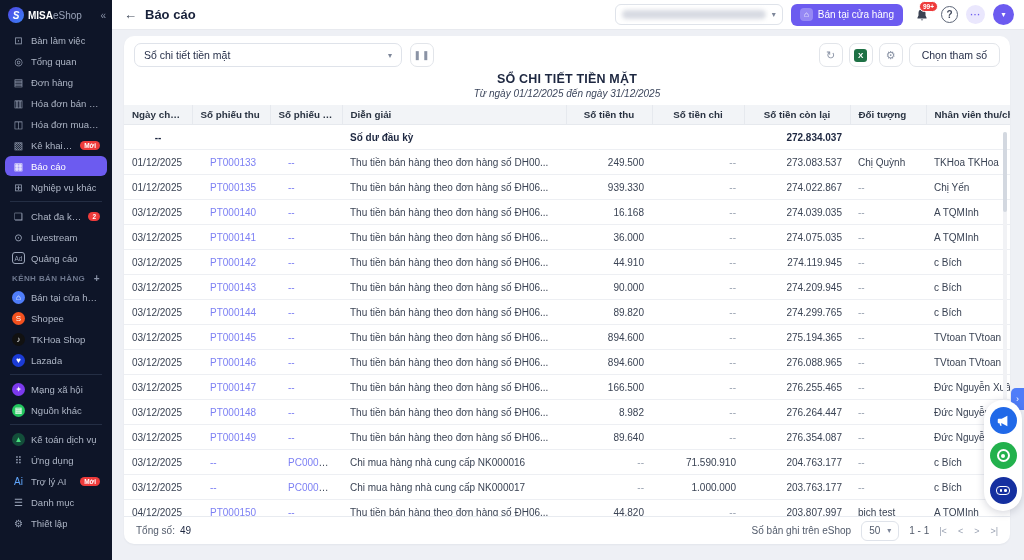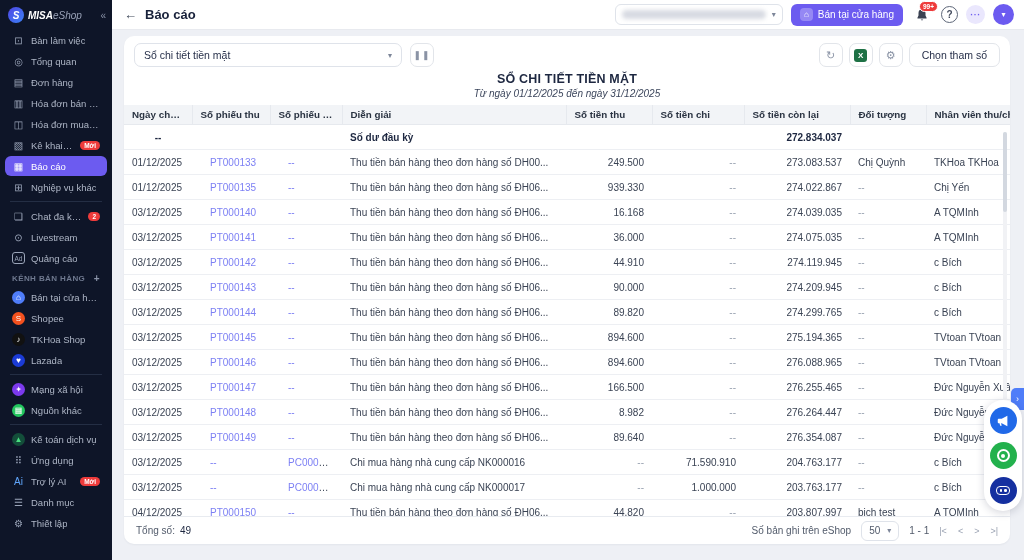--- a/index.html
+++ b/index.html
@@ -3,21 +3,21 @@
 <meta charset="utf-8">
 <style>
   * { margin:0; padding:0; box-sizing:border-box; }
   html,body { width:1024px; height:560px; overflow:hidden; font-family:"Liberation Sans", sans-serif; background:#eef0f5; }
   .app { display:flex; width:1024px; height:560px; }
 
   
   .sidebar { width:112px; height:560px; background:var(--sidebar-bg,#0e1528); color:#aeb6c6; flex-shrink:0; display:flex; flex-direction:column; overflow:hidden; }
   .logo-row { display:flex; align-items:center; gap:4px; padding:7px 6px 5px 8px; }
   .logo-mark { width:16px; height:16px; border-radius:50%; background:linear-gradient(135deg,#4f46e5,#3b82f6); color:#fff; font-size:10px; font-weight:bold; font-style:italic; display:flex; align-items:center; justify-content:center; flex-shrink:0; }
-  .brand { font-size:10px; color:#fff; font-weight:bold; white-space:nowrap;font-style:italic; }
+  .brand { font-size:10px; color:#fff; font-weight:bold; white-space:nowrap; }
   .brand .lt { font-weight:normal; color:#9aa3b8; }
   .collapse { margin-left:auto; color:#8a93a8; font-size:10px; cursor:pointer; }
   .sb-list { flex:1; padding:2px 0 4px 0; }
   .sb-item { display:flex; align-items:center; gap:6px; height:20px; padding:0 7px; margin:0 5px 1px 5px; border-radius:6px; font-size:9.5px; cursor:pointer; white-space:nowrap; }
   .sb-item .ic { width:13px; font-size:10px; color:#9aa4b8; text-align:center; flex-shrink:0; }
   .sb-item .ic.circle { width:13px; height:13px; border-radius:50%; color:#fff; font-size:8px; line-height:13px; }
   .sb-item .ic.boxed { border:1px solid #9aa4b8; border-radius:3px; font-size:6.5px; line-height:11px; height:12px; }
   .sb-item .lbl { overflow:hidden; text-overflow:ellipsis; }
   .sb-item.active { background:var(--accent,#6466f1); color:#fff; }
   .sb-item.active .ic { color:#fff; }
@@ -54,21 +54,21 @@
   .excel-ic { width:13px; height:13px; background:var(--excel-green,#1e7145); border-radius:3px; color:#fff; font-size:8px; font-weight:bold; line-height:13px; text-align:center; }
   .params-btn { height:24px; border:1px solid #e2e5ea; background:#fff; border-radius:7px; padding:0 12px; font-size:10.5px; color:#27304a; cursor:pointer; font-family:inherit; }
   .title-block { text-align:center; margin-top:1px; }
   .report-title { font-size:12.5px; font-weight:bold; color:#1d2740; letter-spacing:.2px; }
   .report-subtitle { font-size:10px; font-style:italic; color:#3c465c; margin-top:2px; }
 
   .table-wrap { margin-top:6px; flex:1; overflow:hidden; }
   table { width:100%; border-collapse:collapse; table-layout:fixed; }
   th { background:#f2f4f7; font-size:9.8px; font-weight:bold; color:#2a3342; padding:4px 8px; border-right:1px solid #e6e9ee; border-bottom:1px solid #e6e9ee; white-space:nowrap; overflow:hidden; text-overflow:ellipsis; text-align:left; }
   th:last-child { border-right:none; }
-  th.r { text-align:left; }
+  th.r { text-align:center; }
   td { font-size:10px; color:#3a4354; padding:0 8px; height:25px; border-bottom:1px solid #edeff3; white-space:nowrap; overflow:hidden; text-overflow:ellipsis; }
   td.r { text-align:right; }
   td.c { text-align:center; }
   td .link { color:var(--link,#7d80f4); cursor:pointer;padding-left:10px; }
   td .muted { color:#9aa3b2; }
   tr.bold td { font-weight:bold; color:#1d2740; }
 
   .panel-footer { border-top:1px solid #e8ebf0; height:28px; display:flex; align-items:center; padding:6px 12px; font-size:10px; color:#525b6b; flex-shrink:0; }
   .total-num { font-weight:normal; color:#1d2740; margin-left:5px; }
   .footer-right { margin-left:auto; display:flex; align-items:center; gap:10px; }

